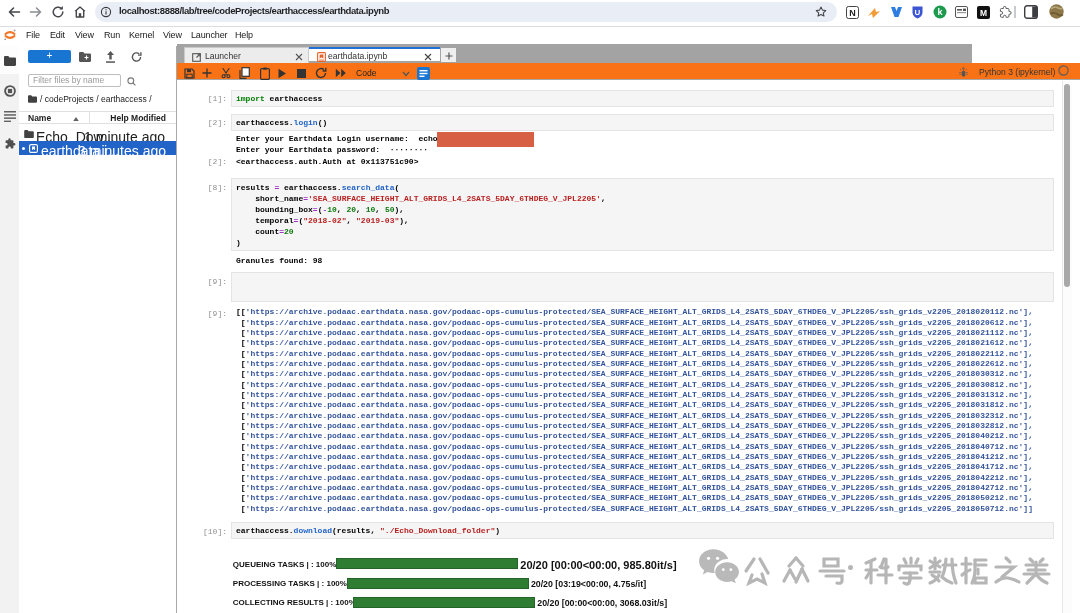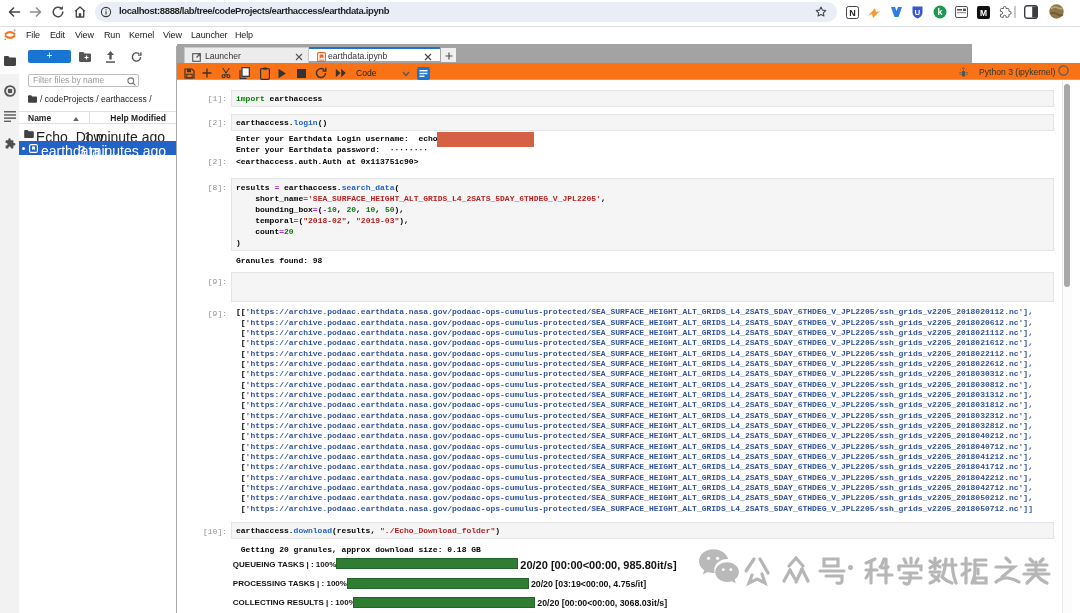--- a/index.html
+++ b/index.html
@@ -11,21 +11,21 @@
 #urltext{position:absolute;left:119px;top:0;width:600px;height:22px;line-height:21px;font-size:9.5px;font-weight:bold;letter-spacing:-0.4px;color:#1f2023;}
 
 #menubar{position:absolute;left:0;top:27px;width:1080px;height:17px;background:#fff;}
 .mitem{position:absolute;top:0;height:17px;line-height:17px;font-size:9px;letter-spacing:-0.15px;color:#1a1a1a;}
 
 #actbar{position:absolute;left:0;top:46px;width:19px;height:567px;background:#f2f2f2;}
 #actbar .white{position:absolute;left:0;top:0;width:19px;height:28px;background:#fdfdfd;}
 
 #sidebar{position:absolute;left:19px;top:46px;width:158px;height:567px;background:#fff;border-right:1px solid #a8a8a8;}
 #newbtn{position:absolute;left:9px;top:4px;width:43px;height:12.5px;background:#1875d1;border-radius:2px;color:#fff;text-align:center;line-height:12px;font-size:10px;}
-#filterbox{position:absolute;left:9px;top:28px;width:111px;height:13px;border:1px solid #bdbdbd;border-radius:2px;background:#fff;color:#9a9a9a;font-size:8.5px;line-height:11px;padding-left:4px;}
+#filterbox{position:absolute;left:9px;top:28px;width:93px;height:13px;border:1px solid #bdbdbd;border-radius:2px;background:#fff;color:#9a9a9a;font-size:8.5px;line-height:11px;padding-left:4px;}
 #crumb{position:absolute;left:9px;top:48px;width:150px;height:11px;font-size:8.5px;color:#212121;}
 #fhead{position:absolute;left:0px;top:65px;width:157px;height:13px;border-top:1px solid #e0e0e0;border-bottom:1px solid #e0e0e0;font-size:8.5px;font-weight:bold;color:#212121;}
 .frow{position:absolute;left:0;width:157px;height:13.5px;font-size:14px;color:#212121;}
 #selrow{background:#2263c8;color:#fff;}
 
 #tabbar{position:absolute;left:177px;top:43.5px;width:795px;height:19px;background:#a3a3a3;}
 .tab{position:absolute;top:3.5px;height:15.5px;font-size:8.6px;color:#333;}
 #tab1{left:7px;width:125px;background:#ececec;border:1px solid #c9c9c9;border-bottom:none;}
 #tab2{left:132px;width:131px;background:#fff;border-top:2px solid #2170d6;height:13.5px;}
 #tabplus{left:264px;top:4.5px;width:15px;height:14px;background:#efefef;position:absolute;}
@@ -343,21 +343,20 @@
 <div class="uline">&nbsp;[<span class="lk">'https://archive.podaac.earthdata.nasa.gov/podaac-ops-cumulus-protected/SEA_SURFACE_HEIGHT_ALT_GRIDS_L4_2SATS_5DAY_6THDEG_V_JPL2205/ssh_grids_v2205_2018041212.nc'],</span></div>
 <div class="uline">&nbsp;[<span class="lk">'https://archive.podaac.earthdata.nasa.gov/podaac-ops-cumulus-protected/SEA_SURFACE_HEIGHT_ALT_GRIDS_L4_2SATS_5DAY_6THDEG_V_JPL2205/ssh_grids_v2205_2018041712.nc'],</span></div>
 <div class="uline">&nbsp;[<span class="lk">'https://archive.podaac.earthdata.nasa.gov/podaac-ops-cumulus-protected/SEA_SURFACE_HEIGHT_ALT_GRIDS_L4_2SATS_5DAY_6THDEG_V_JPL2205/ssh_grids_v2205_2018042212.nc'],</span></div>
 <div class="uline">&nbsp;[<span class="lk">'https://archive.podaac.earthdata.nasa.gov/podaac-ops-cumulus-protected/SEA_SURFACE_HEIGHT_ALT_GRIDS_L4_2SATS_5DAY_6THDEG_V_JPL2205/ssh_grids_v2205_2018042712.nc'],</span></div>
 <div class="uline">&nbsp;[<span class="lk">'https://archive.podaac.earthdata.nasa.gov/podaac-ops-cumulus-protected/SEA_SURFACE_HEIGHT_ALT_GRIDS_L4_2SATS_5DAY_6THDEG_V_JPL2205/ssh_grids_v2205_2018050212.nc'],</span></div>
 <div class="uline">&nbsp;[<span class="lk">'https://archive.podaac.earthdata.nasa.gov/podaac-ops-cumulus-protected/SEA_SURFACE_HEIGHT_ALT_GRIDS_L4_2SATS_5DAY_6THDEG_V_JPL2205/ssh_grids_v2205_2018050712.nc']]</span></div>
     </div>
 <div class="cellbox" style="top:436px;height:16.5px;"></div>
 <div class="prompt" style="top:440.5px;">[10]:</div>
 <div class="code" style="top:438.5px;line-height:11px;">earthaccess.<span class="fn">download</span>(results, <span class="st">"./Echo_Download_folder"</span>)</div>
-<div class="out" style="top:458px;line-height:11px;"> Getting 20 granules, approx download size: 0.18 GB</div>
 <div class="pbrow" style="left:55.8px;top:473.59999999999997px;font-size:8px;">QUEUEING TASKS | : 100%</div>
 <div class="pbar" style="left:159.3px;top:472.2px;width:182px;"></div>
 <div class="pbrow" style="left:343.3px;top:473.0px;font-size:11px;">20/20 [00:00&lt;00:00, 985.80it/s]</div>
 <div class="pbrow" style="left:55.8px;top:493.09999999999997px;font-size:8px;">PROCESSING TASKS | : 100%</div>
 <div class="pbar" style="left:169.9px;top:491.7px;width:182px;"></div>
 <div class="pbrow" style="left:353.9px;top:492.5px;font-size:8.8px;">20/20 [03:19&lt;00:00, 4.75s/it]</div>
 <div class="pbrow" style="left:55.8px;top:512.3px;font-size:8px;">COLLECTING RESULTS | : 100%</div>
 <div class="pbar" style="left:176.3px;top:510.9px;width:182px;"></div>
 <div class="pbrow" style="left:360.3px;top:511.7px;font-size:8.8px;">20/20 [00:00&lt;00:00, 3068.03it/s]</div>
 </div>

